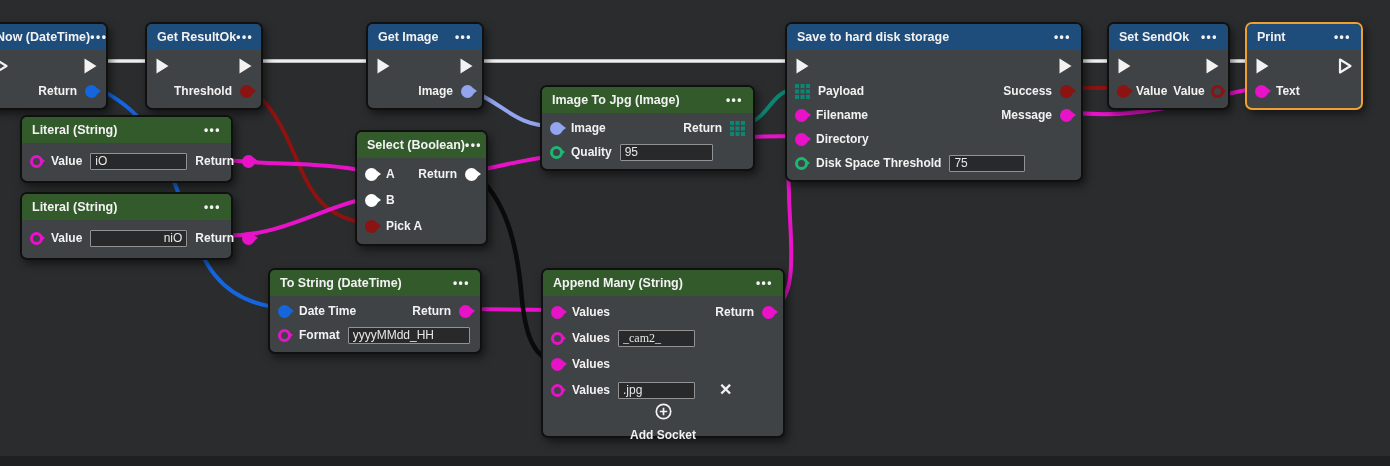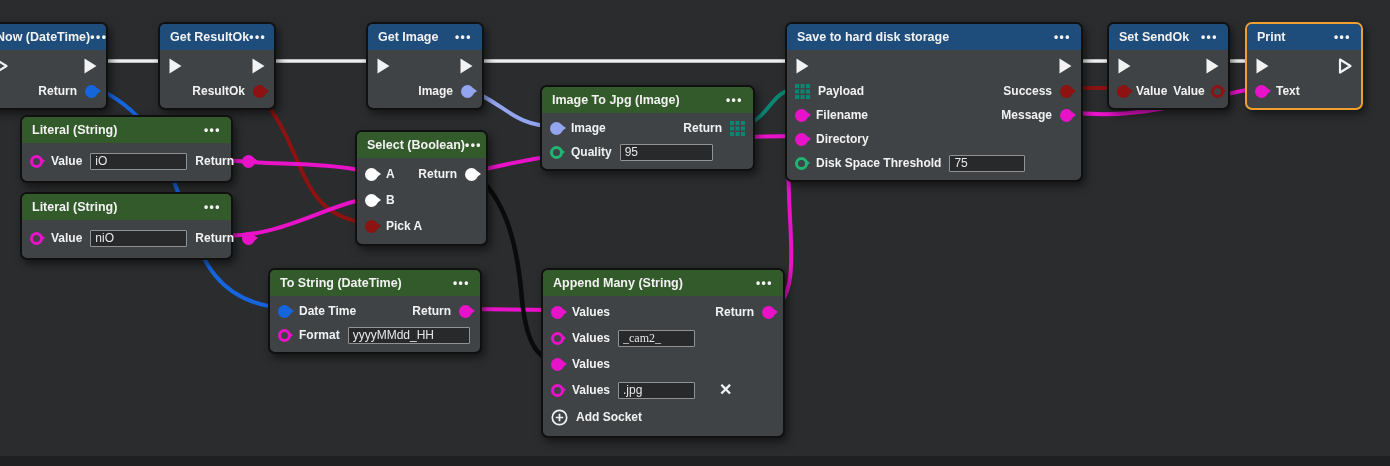--- a/index.html
+++ b/index.html
@@ -44,21 +44,21 @@
   .sock.filled{background:var(--c);}
   .sock.ring{border:3px solid var(--c);background:transparent;}
   .sock::after{content:'';position:absolute;left:12px;top:50%;transform:translateY(-50%);
       border-left:4px solid var(--c);border-top:3.5px solid transparent;border-bottom:3.5px solid transparent;}
   .sock.ring::after{left:8px;}
   .exec-pin{display:flex;align-items:center;flex:none;}
   .field{background:#27292a;border:1px solid #929292;border-radius:1px;color:#e8e8e8;
          font-family:"Liberation Sans",sans-serif;font-size:12px;height:17px;padding:0 4px;font-weight:400;}
   .griddot{flex:none;display:flex;}
   .xdel{margin-left:16px;font-size:16px;font-weight:700;cursor:pointer;line-height:1;}
-  .add-row{cursor:pointer;height:28px;}
+  .add-row{cursor:pointer;height:28px;flex-direction:column;}
   .add-row svg{flex:none;}
 </style>
 </head>
 <body>
 
 <div id="canvas">
 
   <svg class="wires" width="1390" height="466">
     <path stroke="#1565dd" stroke-width="4" d="M93,86 C145,110 158,140 178,192 C198,244 206,301 282,308"></path>
     <path stroke="#8d1212" stroke-width="4" d="M248,86 C310,135 288,216 369,223"></path>
@@ -97,40 +97,40 @@
             </svg>
         </span>
       </div>
       <div class="row">
         <span class="lbl out">Return</span>
         <span class="sock filled" style="--c:var(--datetime)"></span>
       </div>
     </div>
   </div>
 
-  <div class="node" style="left:158px;top:22px;width:118px;">
+  <div class="node" style="left:145px;top:22px;width:118px;">
     <div class="hdr blue">
       <span class="lbl">Get ResultOk</span>
       <span class="dots">•••</span>
     </div>
     <div class="body">
       <div class="row exec">
         <span class="exec-pin">
           <svg width="15" height="18" viewBox="0 0 15 18">
               <path d="M1.5,1.5 L13.5,9 L1.5,16.5 Z" fill="#f2f2f2"></path>
             </svg>
         </span>
         <span class="exec-pin">
           <svg width="15" height="18" viewBox="0 0 15 18">
               <path d="M1.5,1.5 L13.5,9 L1.5,16.5 Z" fill="#f2f2f2"></path>
             </svg>
         </span>
       </div>
       <div class="row">
-        <span class="lbl out">ResultOk</span>
+        <span class="lbl out">Threshold</span>
         <span class="sock filled" style="--c:var(--boolean)"></span>
       </div>
     </div>
   </div>
 
   <div class="node" style="left:366px;top:22px;width:118px;">
     <div class="hdr blue">
       <span class="lbl">Get Image</span>
       <span class="dots">•••</span>
     </div>
@@ -204,21 +204,21 @@
 
   <div class="node" style="left:20px;top:192px;width:213px;">
     <div class="hdr green">
       <span class="lbl">Literal (String)</span>
       <span class="dots">•••</span>
     </div>
     <div class="body">
       <div class="row" style="height:30px">
         <span class="sock ring" style="--c:var(--string)"></span>
         <span class="lbl">Value</span>
-        <input class="field" style="width: 97px;" value="niO">
+        <input class="field" style="width: 97px; text-align: right;" value="niO">
         <span class="lbl out">Return</span>
         <span class="sock filled" style="--c:var(--string)"></span>
       </div>
     </div>
   </div>
 
   <div class="node" style="left:355px;top:130px;width:133px;">
     <div class="hdr green">
       <span class="lbl">Select (Boolean)</span>
       <span class="dots">•••</span>

